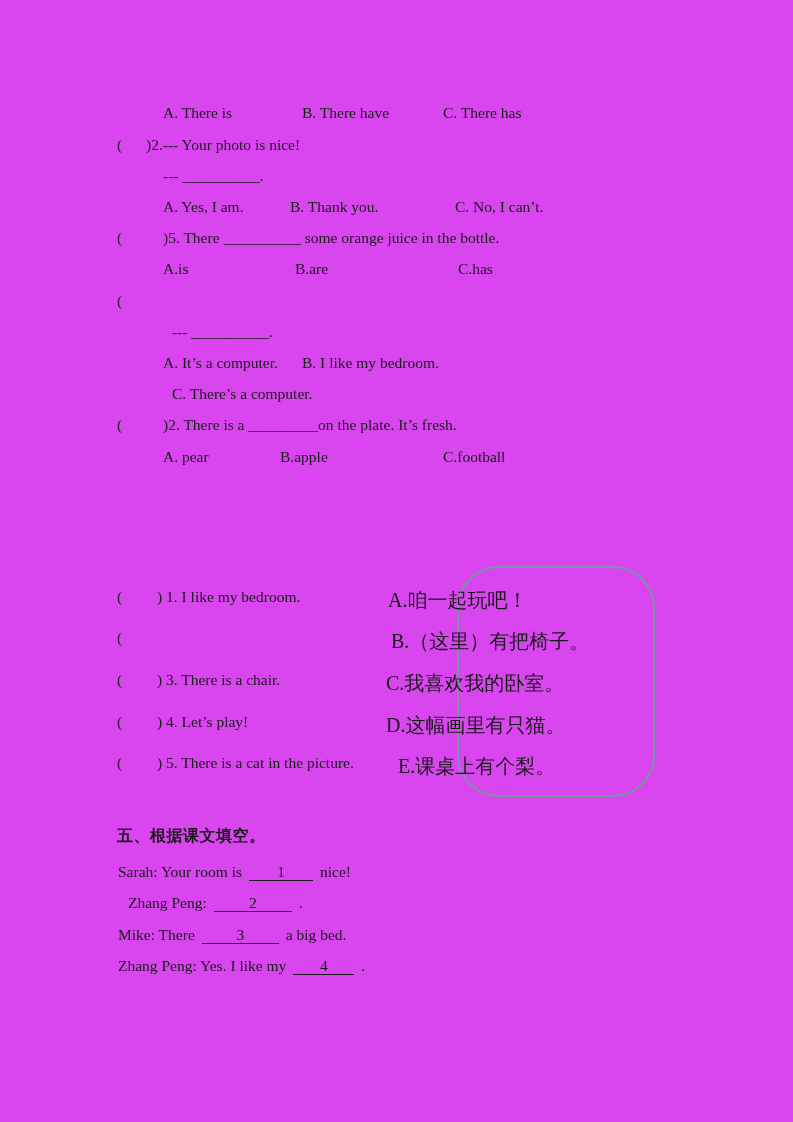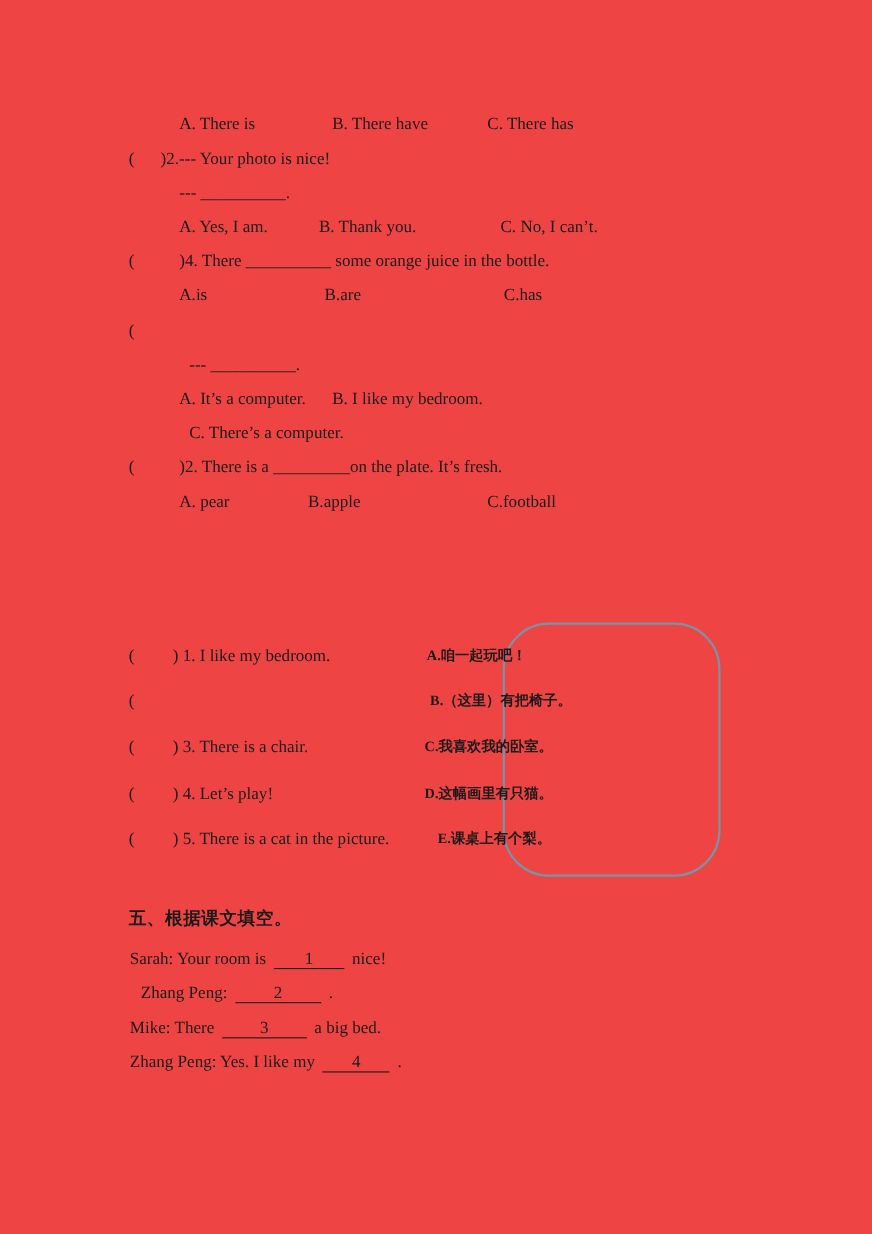--- a/index.html
+++ b/index.html
@@ -4,40 +4,39 @@
 <style>
   html, body {
     margin: 0;
     padding: 0;
     background: #ffffff;
   }
   #page {
     position: relative;
     width: 793px;
     height: 1122px;
-    background: #ef4444;
+    background: #d946ef;
     font-family: "Liberation Serif", "DejaVu Serif", serif;
     font-size: 15.5px;
     color: #1a1a1a;
     overflow: hidden;
   }
   .t {
     position: absolute;
     white-space: nowrap;
     line-height: 1.2;
   }
   .hd {
     font-family: "Liberation Sans", "DejaVu Sans", sans-serif;
     font-weight: 700;
     font-size: 16px;
     letter-spacing: 0.5px;
   }
   .zh {
-    font-size: 13px;
-    font-weight: bold;
+    font-size: 20px;
   }
   .bubble {
     position: absolute;
     left: 457px;
     top: 566px;
     width: 194px;
     height: 227px;
     border: 2px solid #7b93a6;
     border-radius: 42px;
     background: transparent;
@@ -65,21 +64,21 @@
   <span class="t" style="left:443px; top:104px">C. There has</span>
 
   <span class="t" style="left:117px; top:136px">(</span>
   <span class="t" style="left:146px; top:136px">)2.--- Your photo is nice!</span>
   <span class="t" style="left:163px; top:167px">--- __________.</span>
   <span class="t" style="left:163px; top:198px">A. Yes, I am.</span>
   <span class="t" style="left:290px; top:198px">B. Thank you.</span>
   <span class="t" style="left:455px; top:198px">C. No, I can’t.</span>
 
   <span class="t" style="left:117px; top:229px">(</span>
-  <span class="t" style="left:163px; top:229px">)4. There __________ some orange juice in the bottle.</span>
+  <span class="t" style="left:163px; top:229px">)5. There __________ some orange juice in the bottle.</span>
   <span class="t" style="left:163px; top:260px">A.is</span>
   <span class="t" style="left:295px; top:260px">B.are</span>
   <span class="t" style="left:458px; top:260px">C.has</span>
 
   <span class="t" style="left:117px; top:292px">(</span>
   <span class="t" style="left:172px; top:323px">--- __________.</span>
   <span class="t" style="left:163px; top:354px">A. It’s a computer.</span>
   <span class="t" style="left:302px; top:354px">B. I like my bedroom.</span>
   <span class="t" style="left:172px; top:385px">C. There’s a computer.</span>
 

